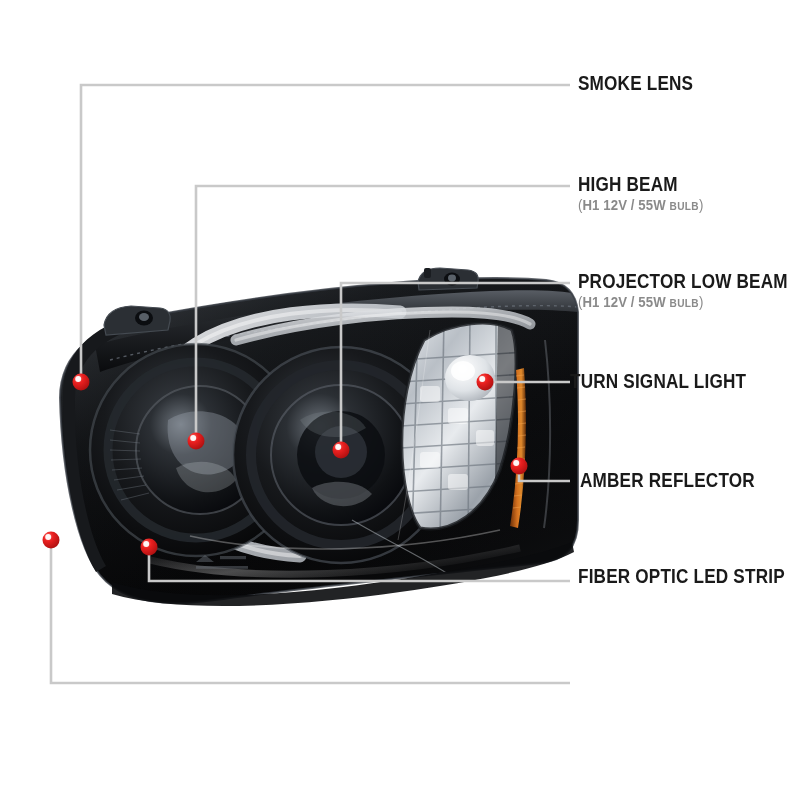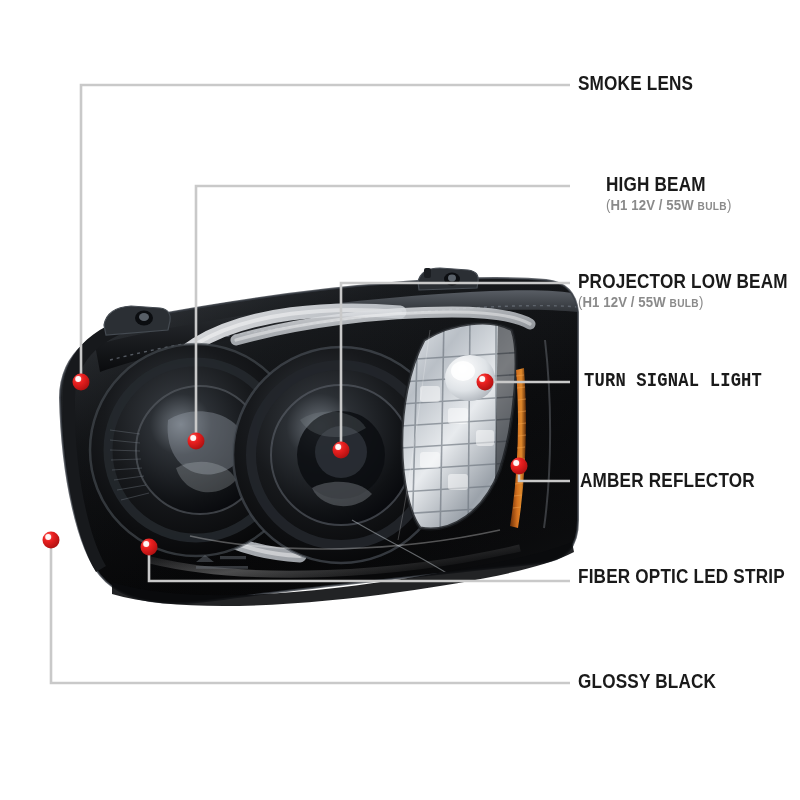--- a/index.html
+++ b/index.html
@@ -365,39 +365,36 @@
         <circle cx="51" cy="540" r="8.5" fill="url(#gDot)"></circle>
         <circle cx="48.2" cy="537" r="3" fill="#ffffff" opacity=".95"></circle>
       </g>
     </g>
   </svg>
 
   <div class="callout" style="left:578px; top:73px;text-align:right;">
     <span class="title">SMOKE LENS</span>
   </div>
 
-  <div class="callout" style="left:578px; top:174px;margin-left:28px;">
+  <div class="callout" style="left:578px; top:174px;">
     <span class="title">HIGH BEAM</span>
     <span class="sub"><span class="paren">(</span><span>H1  12V / 55W</span>&nbsp;<span class="sm">BULB</span><span class="paren">)</span></span>
   </div>
 
   <div class="callout" style="left:578px; top:271px;">
     <span class="title">PROJECTOR LOW BEAM</span>
     <span class="sub"><span class="paren">(</span><span>H1  12V / 55W</span>&nbsp;<span class="sm">BULB</span><span class="paren">)</span></span>
   </div>
 
-  <div class="callout" style="left:584px; top:371px;font-family:Liberation Mono, monospace;">
+  <div class="callout" style="left:570px; top:371px;">
     <span class="title">TURN SIGNAL LIGHT</span>
   </div>
 
   <div class="callout" style="left:580px; top:470px;">
     <span class="title">AMBER REFLECTOR</span>
   </div>
 
   <div class="callout" style="left:578px; top:566px;">
     <span class="title">FIBER OPTIC LED STRIP</span>
   </div>
 
-  <div class="callout" style="left:578px; top:671px;">
-    <span class="title">GLOSSY BLACK</span>
-  </div>
 
 </div>
 
 </body></html>

